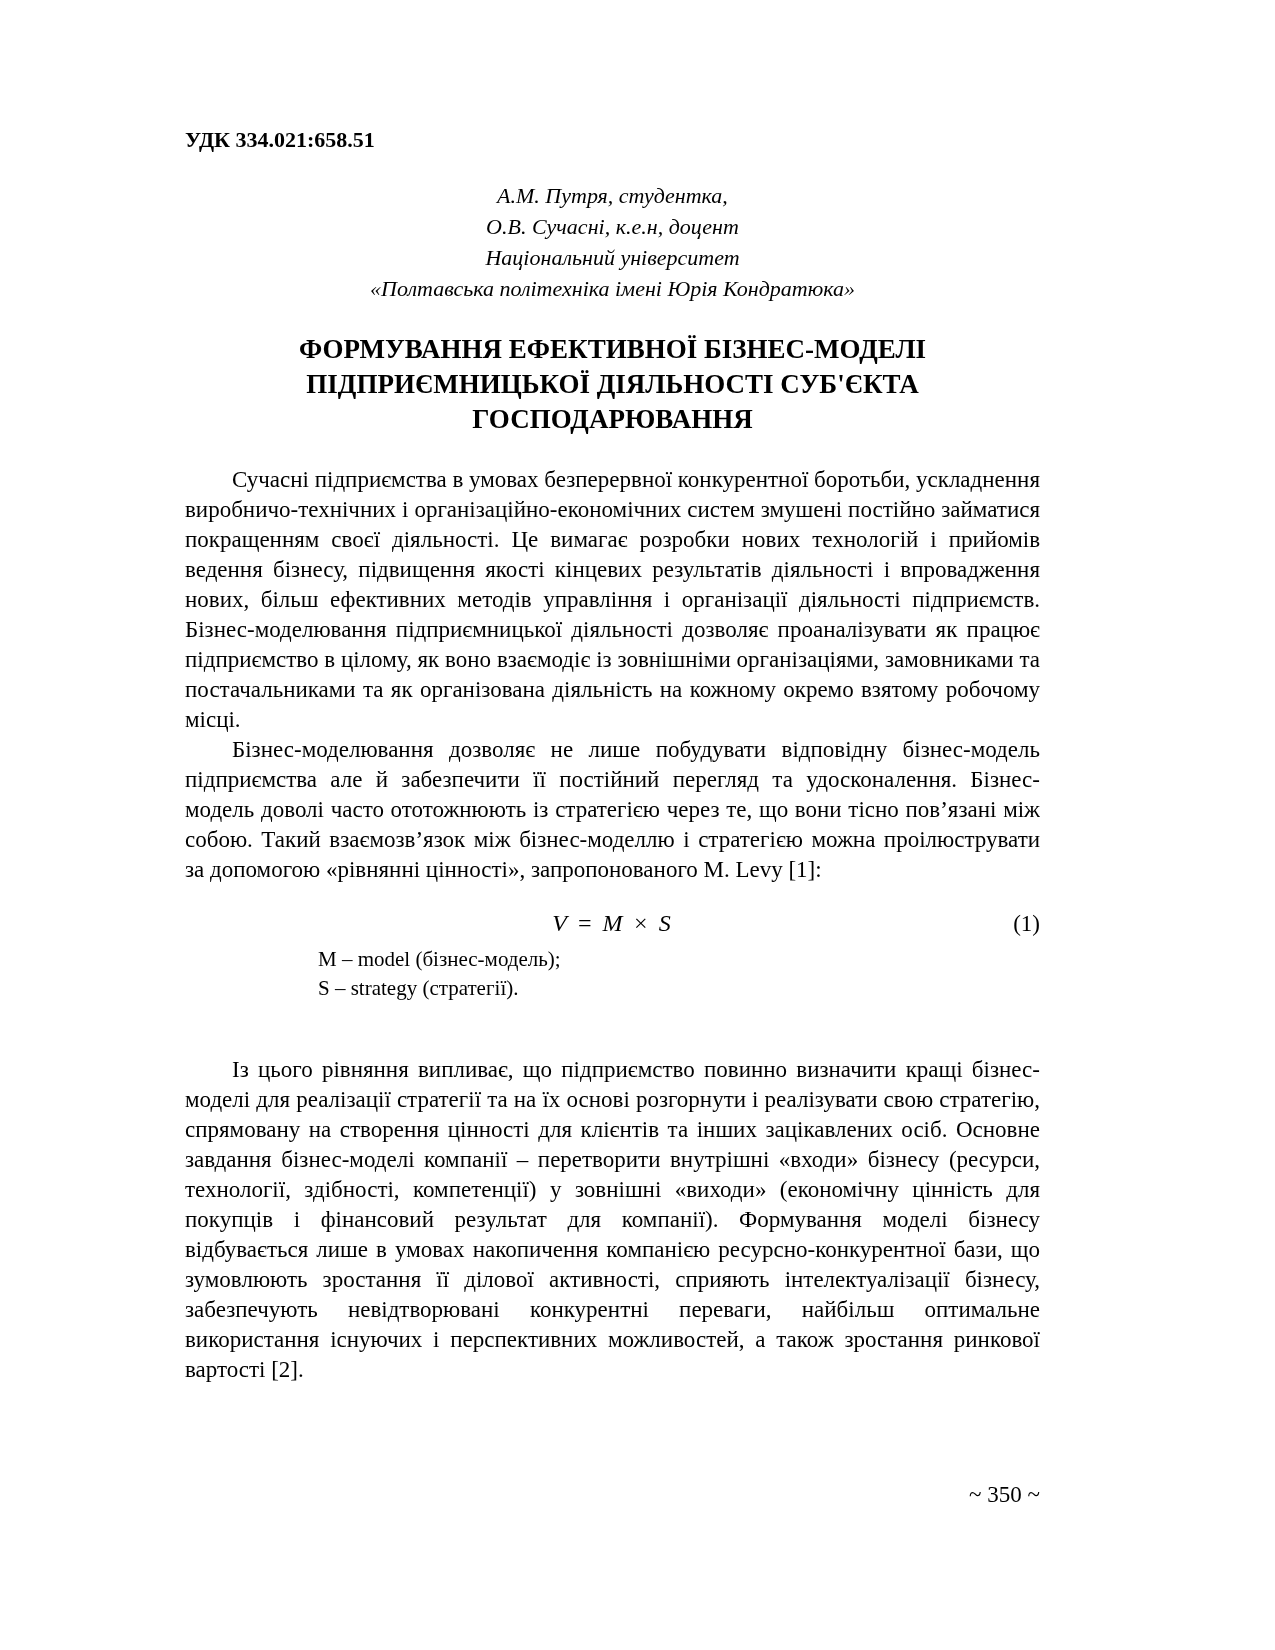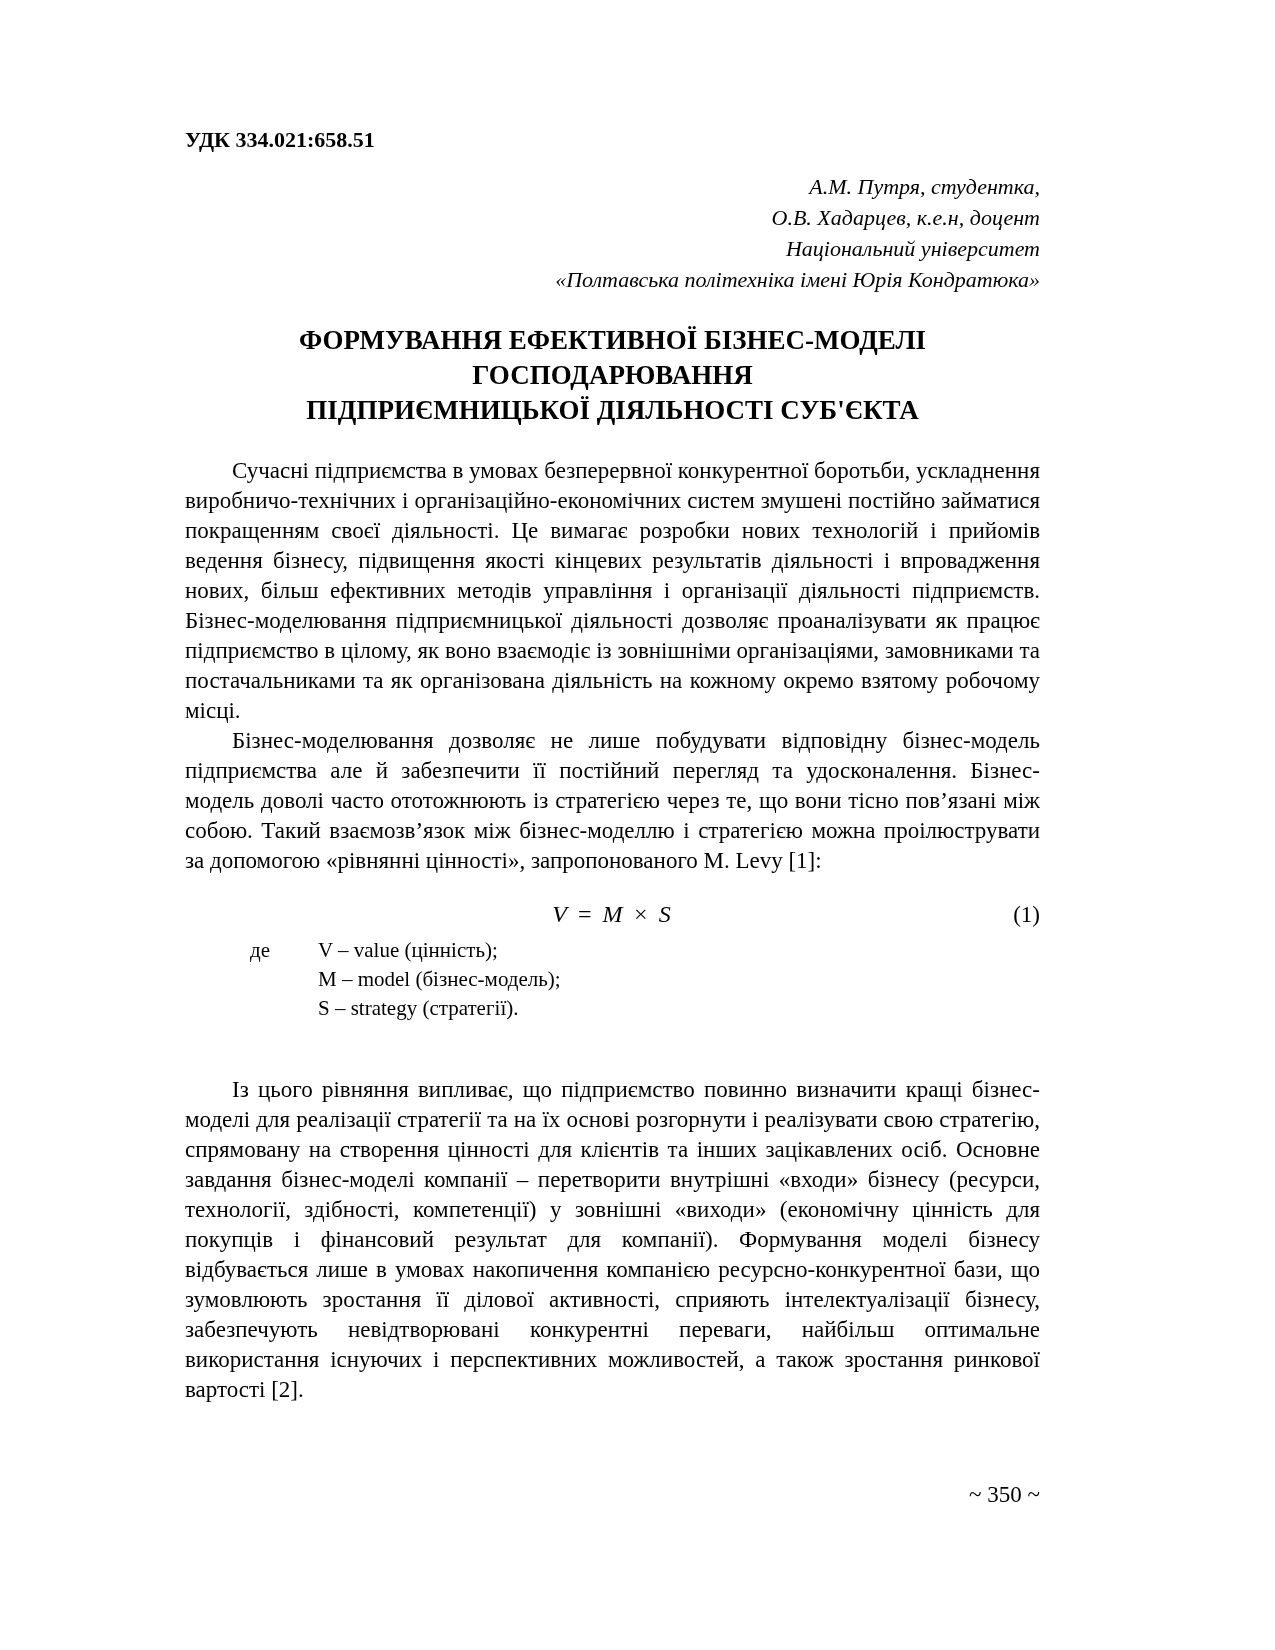--- a/index.html
+++ b/index.html
@@ -17,22 +17,22 @@
     box-sizing: border-box;
     padding: 126px 235px 0 185px;
     overflow: hidden;
   }
   .udc {
     font-size: 22px;
     font-weight: bold;
     line-height: 28px;
   }
   .authors {
-    margin-top: 17px;
-    text-align: right;
+    margin-top: 26px;
+    text-align: center;
     font-style: italic;
     font-size: 22px;
     line-height: 31px;
   }
   .author-line {
     display: block;
   }
   .title {
     margin: 28px 0 0 0;
     text-align: center;
@@ -103,45 +103,41 @@
 </style>
 </head>
 <body>
 
 <div class="page">
 
   <div class="udc">УДК 334.021:658.51</div>
 
   <div class="authors">
     <span class="author-line">А.М. Путря, студентка,</span>
-    <span class="author-line">О.В. Хадарцев, к.е.н, доцент</span>
+    <span class="author-line">О.В. Сучасні, к.е.н, доцент</span>
     <span class="author-line">Національний університет</span>
     <span class="author-line">«Полтавська політехніка імені Юрія Кондратюка»</span>
   </div>
 
   <h1 class="title">
     <span>ФОРМУВАННЯ ЕФЕКТИВНОЇ БІЗНЕС-МОДЕЛІ</span>
+    <span>ПІДПРИЄМНИЦЬКОЇ ДІЯЛЬНОСТІ СУБ'ЄКТА</span>
     <span>ГОСПОДАРЮВАННЯ</span>
-    <span>ПІДПРИЄМНИЦЬКОЇ ДІЯЛЬНОСТІ СУБ'ЄКТА</span>
   </h1>
 
   <p class="para first">Сучасні підприємства в умовах безперервної конкурентної боротьби, ускладнення виробничо-технічних і організаційно-економічних систем змушені постійно займатися покращенням своєї діяльності. Це вимагає розробки нових технологій і прийомів ведення бізнесу, підвищення якості кінцевих результатів діяльності і впровадження нових, більш ефективних методів управління і організації діяльності підприємств. Бізнес-моделювання підприємницької діяльності дозволяє проаналізувати як працює підприємство в цілому, як воно взаємодіє із зовнішніми організаціями, замовниками та постачальниками та як організована діяльність на кожному окремо взятому робочому місці.</p>
 
   <p class="para">Бізнес-моделювання дозволяє не лише побудувати відповідну бізнес-модель підприємства але й забезпечити її постійний перегляд та удосконалення. Бізнес-модель доволі часто ототожнюють із стратегією через те, що вони тісно пов’язані між собою. Такий взаємозв’язок між бізнес-моделлю і стратегією можна проілюструвати за допомогою «рівнянні цінності», запропонованого M. Levy [1]:</p>
 
   <div class="equation-row">
     <span class="eq-formula">V = M × S</span>
     <span class="eq-number">(1)</span>
   </div>
 
   <div class="definitions">
-    <div class="def-row">
-      <span class="def-where">де</span>
-      <span class="def-item">V – value (цінність);</span>
-    </div>
     <div class="def-row">
       <span class="def-where"></span>
       <span class="def-item">M – model (бізнес-модель);</span>
     </div>
     <div class="def-row">
       <span class="def-where"></span>
       <span class="def-item">S – strategy (стратегії).</span>
     </div>
   </div>
 

